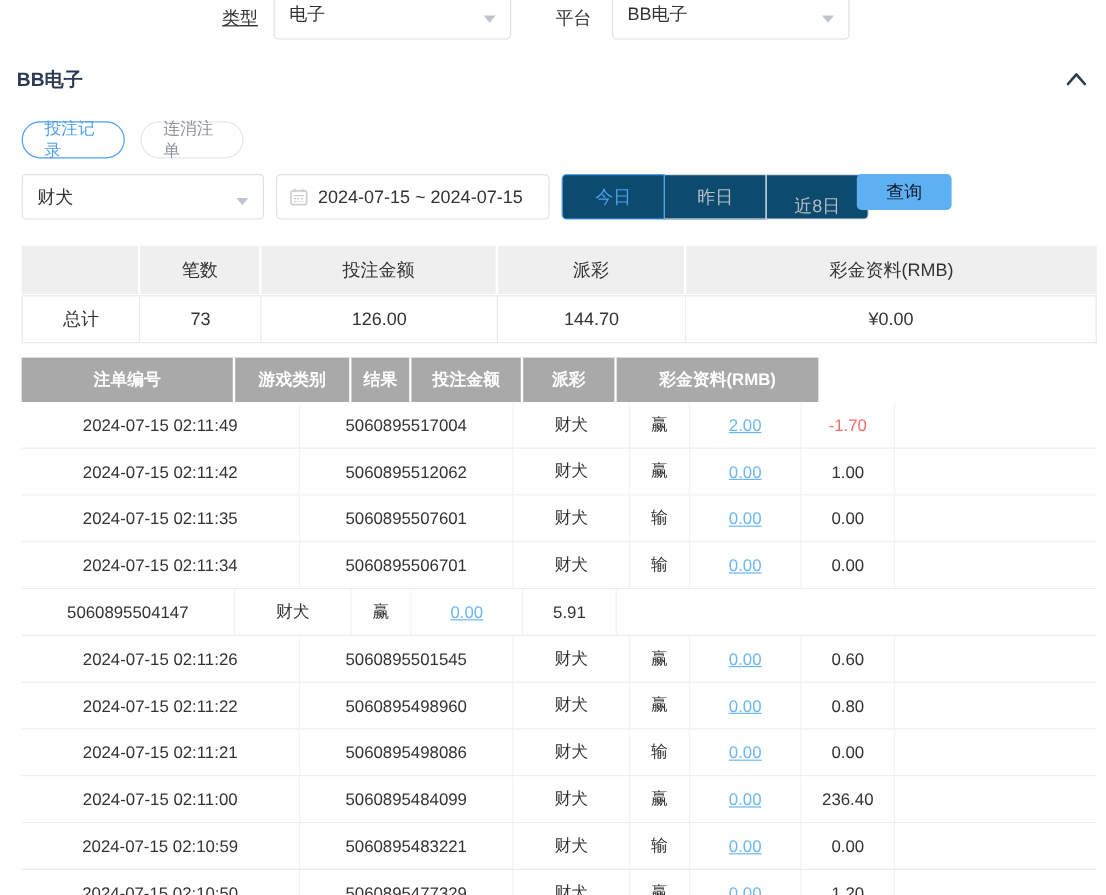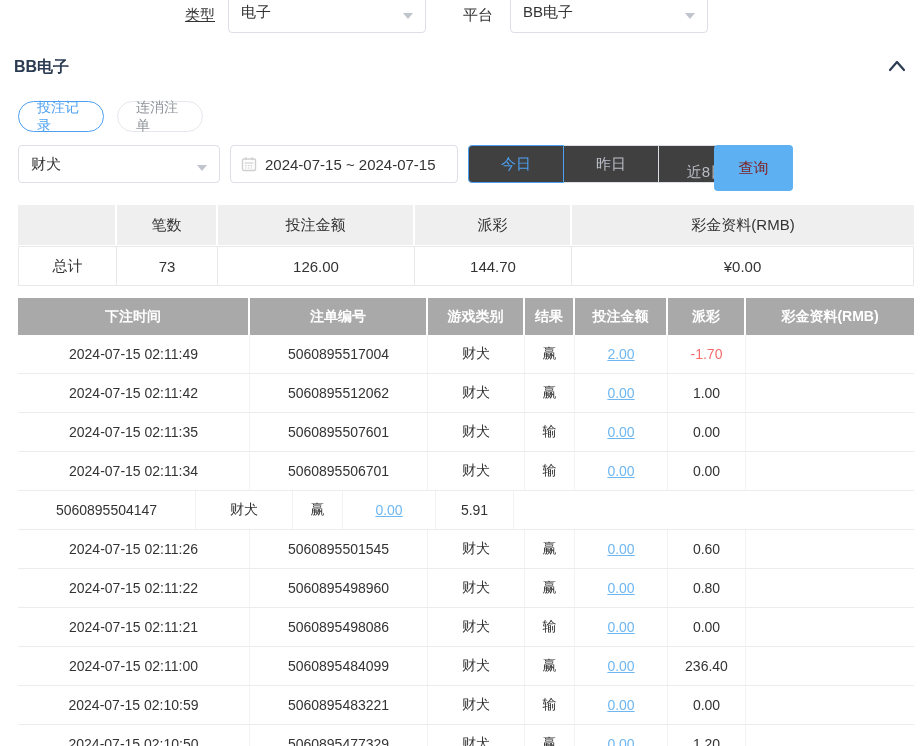--- a/index.html
+++ b/index.html
@@ -29,26 +29,26 @@
   #tab-cancelled { left:117px; width:86px; border:1px solid #e4e7ed; color:#909399; }
 
   
   .filter-bar { position:absolute; left:0; top:145px; width:922px; height:38px; }
   .game-select { position:absolute; left:18px; width:202px; height:38px; border:1px solid #dcdfe6; border-radius:4px;
                  background:#fff; display:flex; align-items:center; padding:0 12px; font-size:15px; cursor:pointer; }
   .date-range { position:absolute; left:230px; width:228px; height:38px; border:1px solid #dcdfe6; border-radius:4px;
                 background:#fff; display:flex; align-items:center; padding:16px 10px; font-size:15px; color:#333; cursor:pointer; }
   .cal-icon { width:16px; height:16px; margin-right:8px; flex:none; }
   .range-group { position:absolute; left:468px; top:0; display:flex; }
-  .range-btn { width:96px; height:38px; background:#404040; border:1px solid #dcdfe6; margin-left:-1px;
+  .range-btn { width:86px; height:38px; background:#0c4a6e; border:1px solid #dcdfe6; margin-left:-1px;
                display:flex; align-items:center; justify-content:center; font-size:15px; color:#b8bcc4; cursor:pointer; }
   .range-btn:first-child { margin-left:0; border-radius:4px 0 0 4px; }
   .range-btn:last-child { border-radius:0 4px 4px 0;align-items:flex-end; }
   .range-btn.active { border:1px solid #4da0f0; color:#4da0f0; z-index:2; }
-  .query-btn { position:absolute; left:714px; top:0; width:79px; height:46px; background:#5db1f2; color:#7f1d1d;
+  .query-btn { position:absolute; left:714px; top:0; width:79px; height:30px; background:#5db1f2; color:#0f172a;
                border:none; border-radius:4px; font-size:15px; cursor:pointer; font-family:inherit; }
 
   
   .summary { position:absolute; left:18px; top:205px; width:896px; }
   .sum-row { display:flex; }
   .sum-cell { height:40px; display:flex; align-items:center; justify-content:center; font-size:15px; color:#333; }
   .sum-head .sum-cell { background:#efefef; border-right:2px solid #fff; }
   .sum-head .sum-cell:last-child { border-right:none; }
   .sum-body { border-top:1px solid #fff; }
   .sum-body .sum-cell { background:#fff; border-bottom:1px solid #e8e8e8; border-right:1px solid #e8e8e8; border-top:1px solid #e8e8e8; }
@@ -141,21 +141,20 @@
       <div class="sum-cell s0">总计</div>
       <div class="sum-cell s1">73</div>
       <div class="sum-cell s2">126.00</div>
       <div class="sum-cell s3">144.70</div>
       <div class="sum-cell s4">¥0.00</div>
     </div>
   </div>
 
   <div class="bet-table">
     <div class="thead">
-      <div class="hcell c0">下注时间</div>
       <div class="hcell c1">注单编号</div>
       <div class="hcell c2">游戏类别</div>
       <div class="hcell c3">结果</div>
       <div class="hcell c4">投注金额</div>
       <div class="hcell c5">派彩</div>
       <div class="hcell c6">彩金资料(RMB)</div>
     </div>
     <div>
         <div class="trow">
           <div class="tcell c0">2024-07-15 02:11:49</div>

